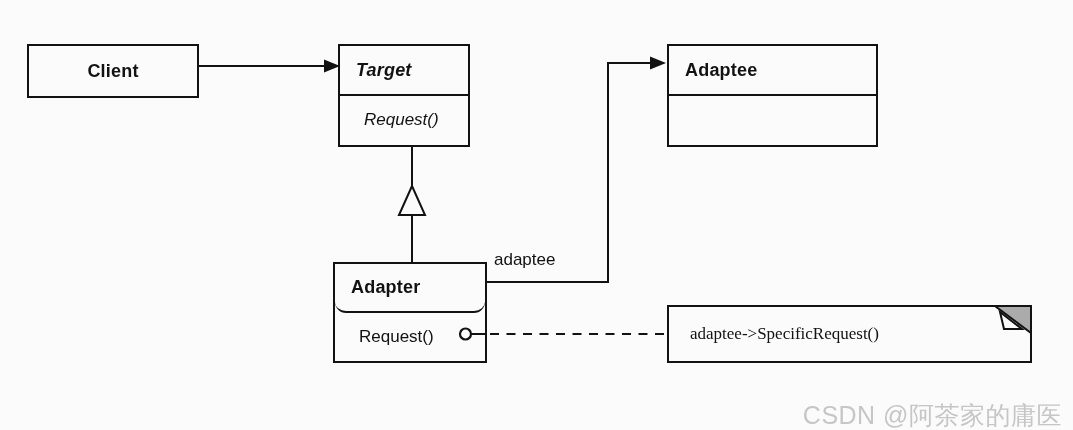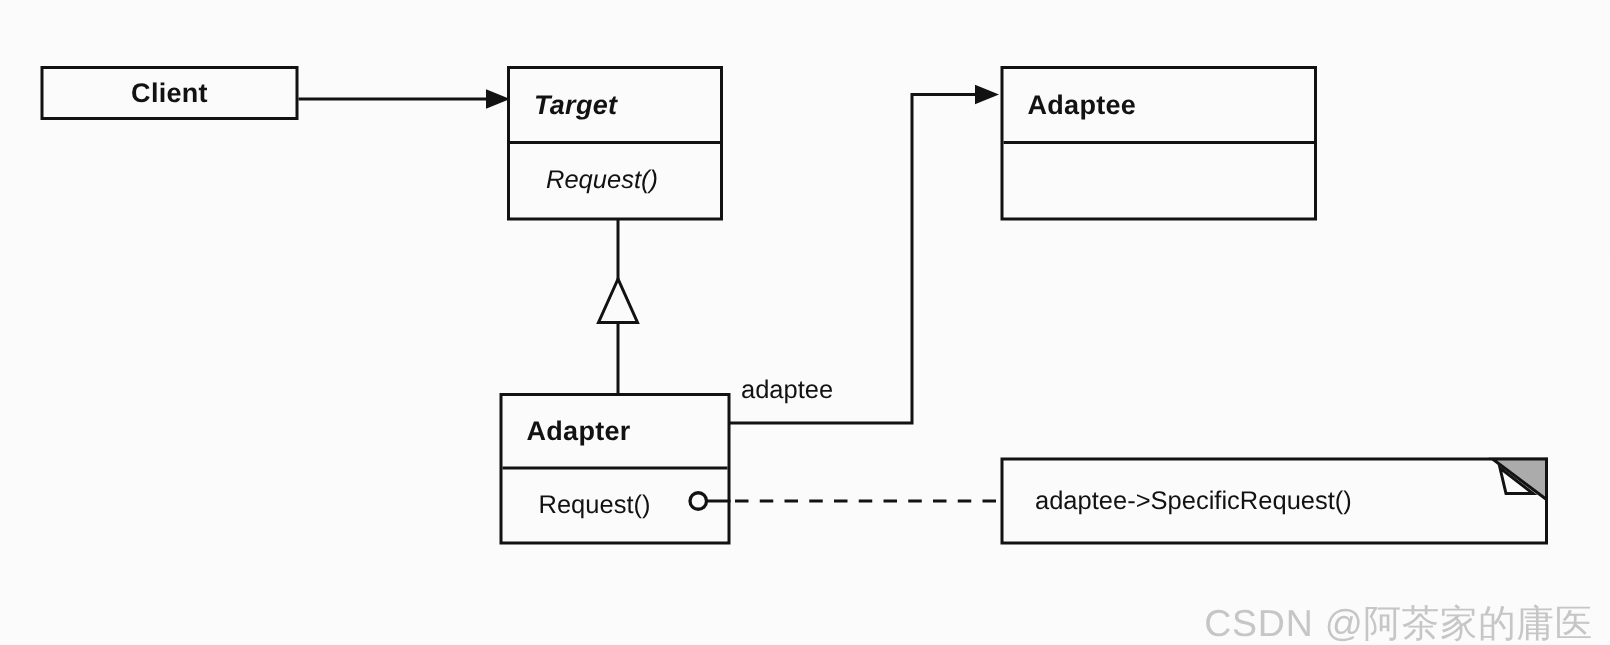--- a/index.html
+++ b/index.html
@@ -40,40 +40,41 @@
   }
   .method-compartment {
     display: flex; align-items: center;
     font-size: 17px;
     color: #121212;
     padding-left: 24px;
   }
   .italic { font-style: italic; }
 
   
-  .box-client  { left: 27px;  top: 44px;  width: 172px; height: 36px; }
-  .box-target  { left: 338px; top: 44px;  width: 144px; height: 103px; }
+  .box-client  { left: 27px;  top: 44px;  width: 172px; height: 54px; }
+  .box-target  { left: 338px; top: 44px;  width: 132px; height: 103px; }
   .box-target .name-compartment   { height: 50px; }
   .box-target .method-compartment { height: 47px; }
   .box-adaptee { left: 667px; top: 44px;  width: 211px; height: 103px; }
   .box-adaptee .name-compartment   { height: 50px; }
   .box-adaptee .method-compartment { height: 47px; }
   .box-adapter { left: 333px; top: 262px; width: 154px; height: 101px; }
-  .box-adapter .name-compartment   { height: 49px; }
+  .box-adapter .name-compartment   { height: 49px; border-radius: 11px; }
   .box-adapter .method-compartment { height: 48px; }
 
   .note-box {
     position: absolute;
     left: 667px; top: 305px; width: 365px; height: 58px;
     border: 2px solid #121212;
     background: #fbfbfb;
     display: flex; align-items: center;
     padding-left: 21px;
     font-size: 17px;
     color: #121212;
+    font-family: Liberation Serif, serif;
   }
   .note-fold {
     position: absolute; top: -2px; right: -2px;
     width: 42px; height: 30px;
   }
   .assoc-label {
     position: absolute;
     left: 494px; top: 250px;
     font-size: 17px;
     color: #121212;

